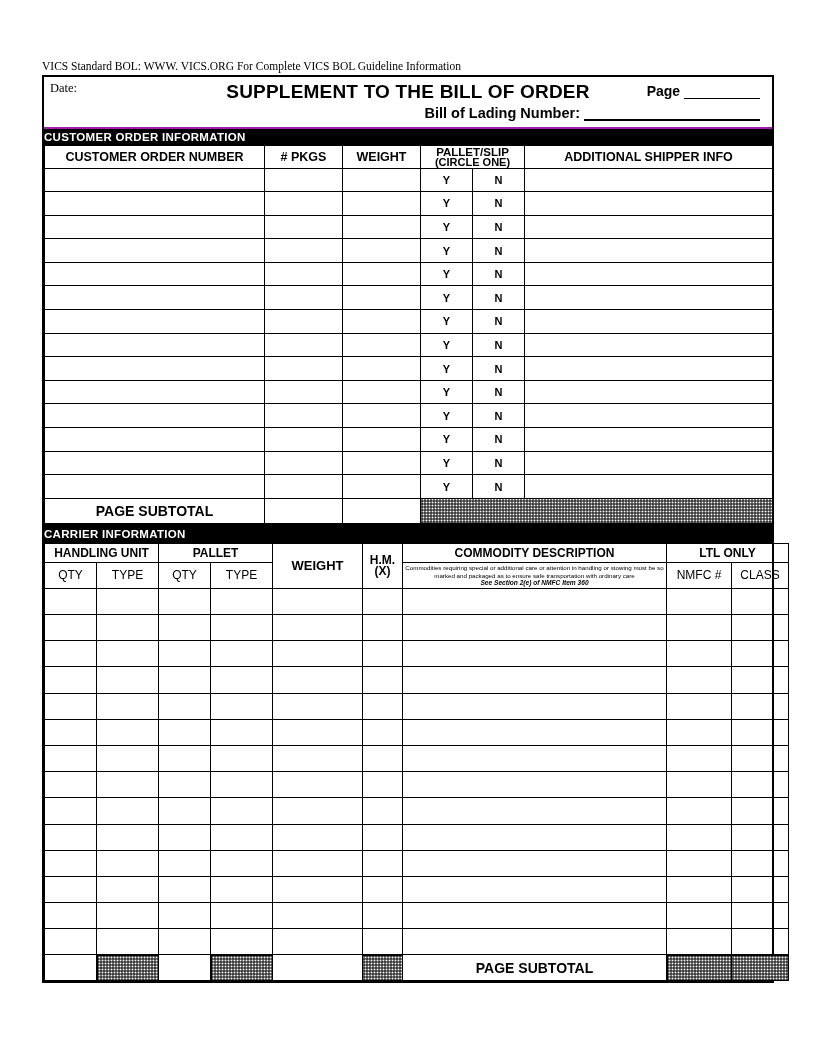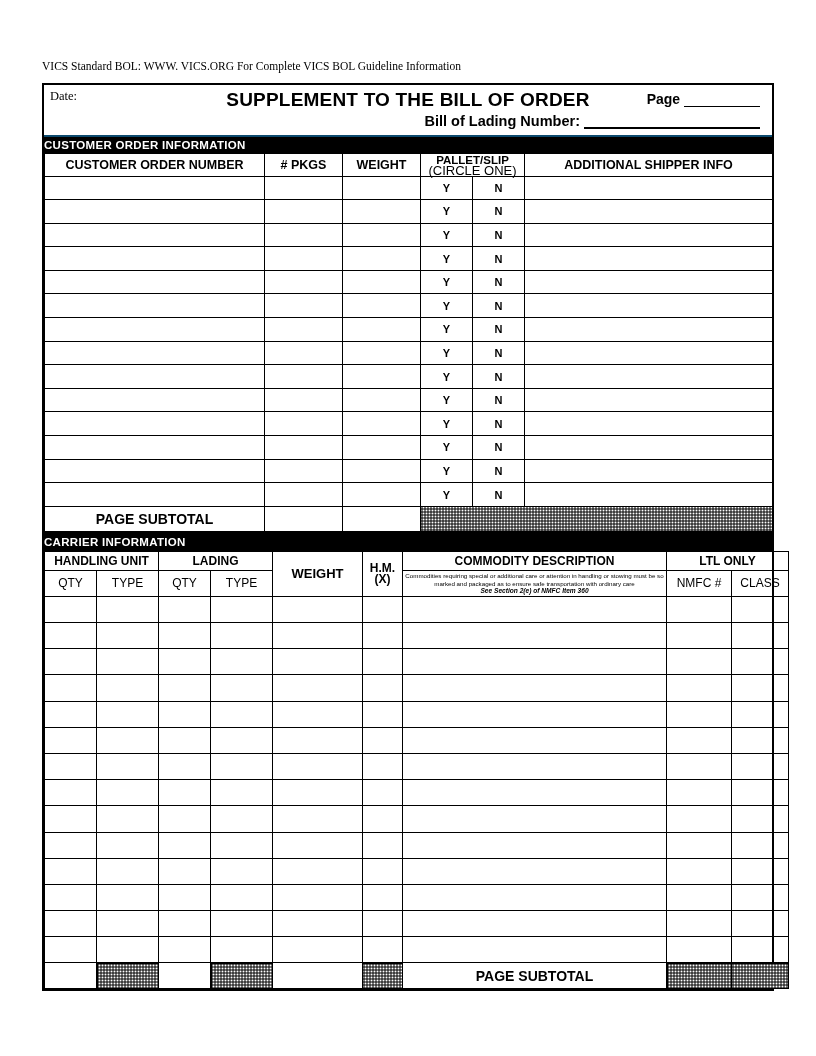--- a/index.html
+++ b/index.html
@@ -25,32 +25,32 @@
   .doc {
     position: absolute;
     left: 42px;
     top: 60px;
     width: 732px;
   }
   .vics-line {
     font-family: "Liberation Serif", serif;
     font-size: 11.5px;
     line-height: 13px;
-    margin-bottom: 10px;
+    margin-bottom: 2px;
     white-space: nowrap;
   }
   .outer {
     border: 2px solid #000;
     box-sizing: border-box;
   }
   
   .hdr {
     position: relative;
     height: 52px;
-    border-bottom: 2px solid #0c4a6e;
+    border-bottom: 2px solid #a21caf;
     box-sizing: border-box;
   }
   .hdr-date {
     position: absolute;
     left: 6px;
     top: 4px;
     font-size: 12.5px;
     font-family: "Liberation Serif", serif;
   }
   .hdr-title {
@@ -123,22 +123,22 @@
   }
   .co-head td.ps {
     padding: 0;
   }
   .ps-top {
     font-size: 11.5px;
     font-weight: bold;
     line-height: 11px;
   }
   .ps-sub {
-    font-size: 13px;
-    font-weight: normal;
+    font-size: 11px;
+    font-weight: bold;
     line-height: 9px;
   }
   .co-row td {
     height: 23.6px;
   }
   .yn {
     font-size: 11px;
     font-weight: bold;
   }
   .subtotal-row td {
@@ -377,21 +377,21 @@
           <col style="width:90px">
           <col style="width:40px">
           <col style="width:264px">
           <col style="width:65px">
           <col style="width:57px">
         </colgroup>
 
         <tbody>
             <tr class="ci-head1">
           <td colspan="2">HANDLING UNIT</td>
-          <td colspan="2">LADING</td>
+          <td colspan="2">PALLET</td>
           <td rowspan="2" style="font-size:13px;">WEIGHT</td>
           <td rowspan="2" class="hm-cell">
             <div>H.M.</div>
             <div>(X)</div>
           </td>
           <td class="big">COMMODITY DESCRIPTION</td>
           <td colspan="2" class="big">LTL ONLY</td>
         </tr>
         <tr class="ci-head2">
           <td>QTY</td>

